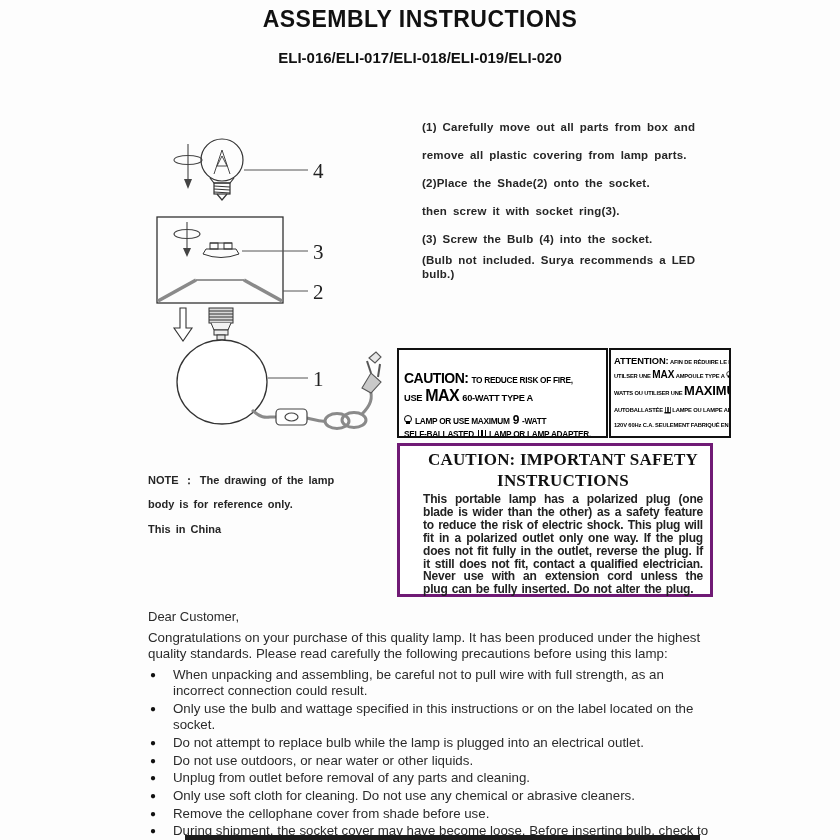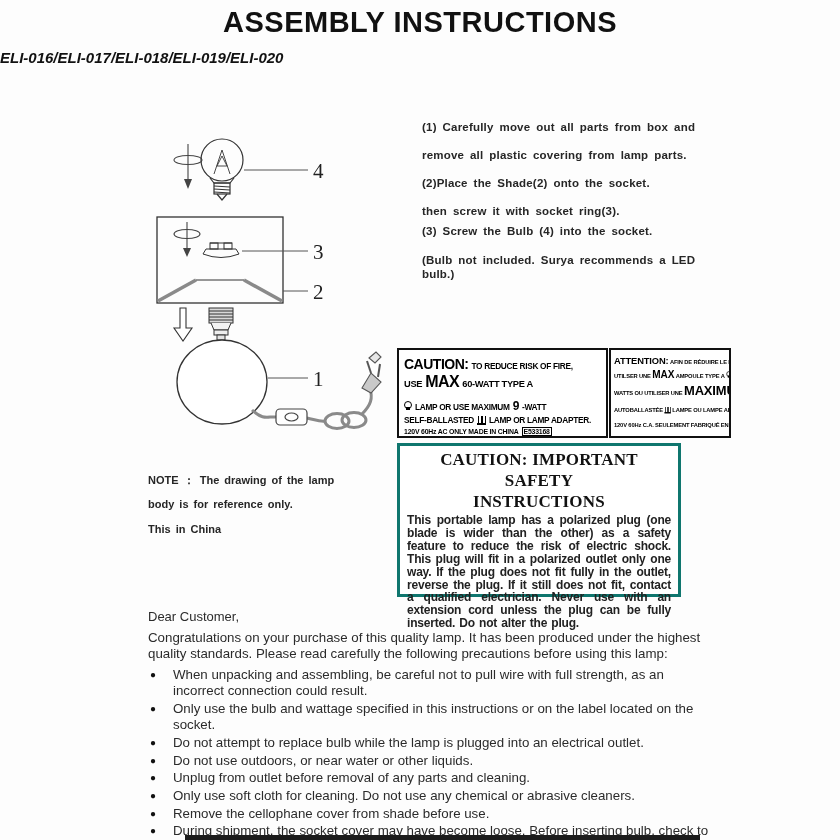--- a/index.html
+++ b/index.html
@@ -2,23 +2,23 @@
 <html><head>
 <meta charset="utf-8">
 <style>
   * { margin:0; padding:0; box-sizing:border-box; }
   html,body { background:#ffffff; }
   body { font-family:"Liberation Sans", sans-serif; color:#1e1e1e; }
   .page { position:relative; width:840px; height:840px; background:#fdfdfd; overflow:hidden; }
 
   
   .title { position:absolute; top:6px; left:0; width:100%; text-align:center;
-           font-size:29px; font-weight:bold; letter-spacing:.5px; color:#111; }
-  .models { position:absolute; top:49px; left:0; width:100%; 
-            font-size:15px; font-weight:bold; color:#111;font-style:italic; }
+           font-size:23px; font-weight:bold; letter-spacing:.5px; color:#111; }
+  .models { position:absolute; top:49px; left:0; width:100%; text-align:center;
+            font-size:15px; font-weight:bold; color:#111; }
 
   
   .diagram { position:absolute; left:140px; top:130px; }
   .dnum { font-family:"Liberation Serif", serif; font-size:21px; fill:#222; }
 
   
   .step { position:absolute; left:422px; width:370px; font-size:11.5px; font-weight:bold;
           color:#262626; word-spacing:2.5px; letter-spacing:.2px; line-height:14px; }
 
   
@@ -26,42 +26,42 @@
           font-weight:bold; overflow:hidden; }
   .wbox-en { left:397px; top:348px; width:211px; height:90px; padding:4px 4px 2px 5px; }
   .wbox-fr { left:609px; top:348px; width:122px; height:90px; padding:3px 2px 2px 3px; }
   .wl { display:flex; align-items:baseline; gap:3px; white-space:nowrap; letter-spacing:-.3px; }
   .en-big  { font-size:14px; letter-spacing:-.5px; }
   .en-sm   { font-size:8.3px; }
   .en-md   { font-size:9.3px; }
   .en-max  { font-size:16px; letter-spacing:-.5px; }
   .en-nine { font-size:12px; }
   .en-tiny { font-size:6.9px; letter-spacing:-.2px; }
-  .lrow1 { margin-top:2px; } .lrow2 { margin-top:1px; } .lrow3 { margin-top:8px; }
+  .lrow1 { margin-top:16px; } .lrow2 { margin-top:1px; } .lrow3 { margin-top:8px; }
   .lrow4 { margin-top:2px; } .lrow5 { margin-top:2px; align-items:center; }
   .enum { border:1px solid #000; padding:0 1px; }
   .fr-line { height:15px; overflow:visible; white-space:nowrap; }
   .fr-scale { display:inline-flex; align-items:baseline; gap:2px; transform:scale(.72);
               transform-origin:0 0; font-size:8px; letter-spacing:-.2px; white-space:nowrap; }
   .fr-big { font-size:13px; } .fr-max { font-size:14px; } .fr-maximum { font-size:18px; }
   .bulb-ic { position:relative; display:inline-block; width:8px; height:10px; align-self:center; }
   .bulb-ic::before { content:""; position:absolute; left:0; top:0; width:6px; height:6px;
                      border:1px solid #000; border-radius:50%; }
   .bulb-ic::after { content:""; position:absolute; left:2px; top:6px; width:4px; height:3px;
                     background:#000; }
   .cfl-ic { position:relative; display:inline-block; width:9px; height:9px; align-self:center;
             border-bottom:2px solid #000; }
   .cfl-ic::before { content:""; position:absolute; left:1px; top:0; width:2px; height:7px;
                     border-left:1px solid #000; border-right:1px solid #000; }
   .cfl-ic::after { content:""; position:absolute; left:5px; top:0; width:2px; height:7px;
                    border-left:1px solid #000; border-right:1px solid #000; }
 
   
-  .safety { position:absolute; left:397px; top:443px; width:284px; height:154px;
-            border:3px solid #0f766e; background:#fff; padding:3px 7px 0 7px; }
+  .safety { position:absolute; left:397px; top:443px; width:316px; height:154px;
+            border:3px solid #701a75; background:#fff; padding:3px 7px 0 23px; }
   .safety-title { font-family:"Liberation Serif", serif; font-weight:bold; font-size:17px;
                   text-align:center; color:#111; line-height:21px; letter-spacing:.2px; }
   .safety-body { margin-top:2px; font-size:12px; font-weight:bold; color:#222;
                  text-align:justify; line-height:12.9px; letter-spacing:-.2px; word-spacing:1px; }
 
   
   .note { position:absolute; left:148px; top:473px; font-size:11px; font-weight:bold;
           color:#262626; word-spacing:2px; }
   .note-line2 { margin-top:10px; }
   .made { margin-top:13px; }
@@ -170,21 +170,21 @@
       <line x1="231" y1="243" x2="227" y2="231" stroke-width="2"></line>
       <line x1="238" y1="247" x2="240" y2="234" stroke-width="2"></line>
       <path d="M229 228 L236 222 L241 227 L235 233 Z" fill="#e6e6e6"></path>
     </g>
   </svg>
 
   <div class="step" style="top:120px">(1) Carefully move out all parts from box and</div>
   <div class="step" style="top:148px">remove all plastic covering from lamp parts.</div>
   <div class="step" style="top:176px">(2)Place the Shade(2) onto the socket.</div>
   <div class="step" style="top:204px">then screw it with socket ring(3).</div>
-  <div class="step" style="top:224px">(3) Screw the Bulb (4) into the  socket.</div>
+  <div class="step" style="top:232px">(3) Screw the Bulb (4) into the  socket.</div>
   <div class="step" style="top:253px; width:300px">(Bulb not included. Surya recommends a LED bulb.)</div>
 
   <div class="wbox wbox-en">
     <div class="wl lrow1">
       <span class="en-big">CAUTION:</span>
       <span class="en-sm">TO REDUCE RISK OF FIRE,</span>
     </div>
     <div class="wl lrow2">
       <span class="en-md">USE</span>
       <span class="en-max">MAX</span>

